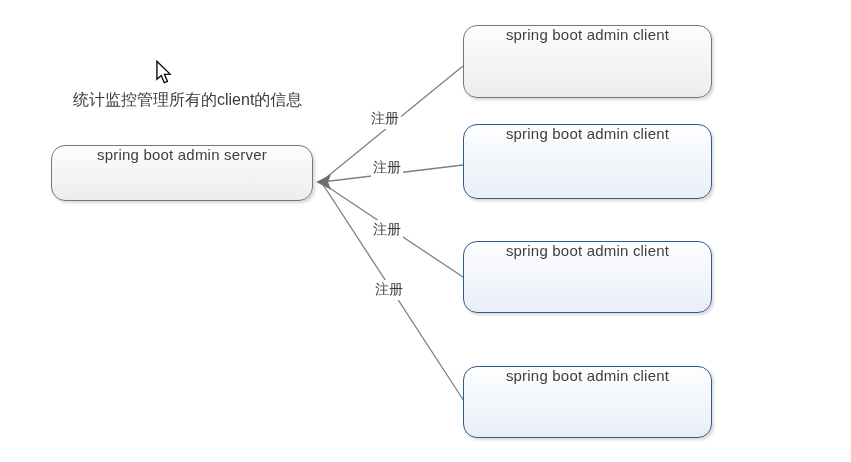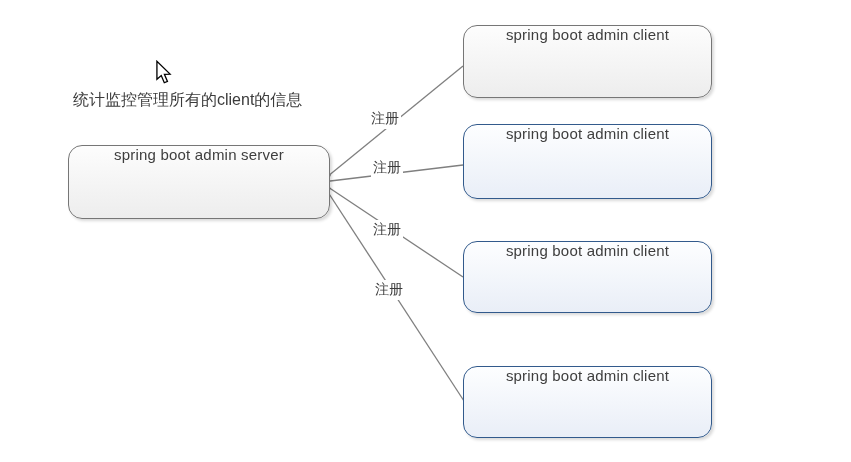--- a/index.html
+++ b/index.html
@@ -35,21 +35,21 @@
   .node-gray {
     border: 1px solid #767676;
     background: linear-gradient(180deg, #fdfdfd 0%, #ededed 100%);
     box-shadow: 2px 2px 3px rgba(0,0,0,0.15);
   }
   .node-blue {
     border: 1px solid #325a8c;
     background: linear-gradient(180deg, #fdfeff 0%, #e9eef7 100%);
     box-shadow: 2px 2px 3px rgba(0,0,0,0.15);
   }
-  .server-node  { left: 68px;  top: 145px; width: 262px; height: 74px; }
+  .server-node  { left: 51px;  top: 145px; width: 262px; height: 56px; }
   .client-node-1 { left: 463px; top: 25px;  width: 249px; height: 73px; }
   .client-node-2 { left: 463px; top: 124px; width: 249px; height: 75px; }
   .client-node-3 { left: 463px; top: 241px; width: 249px; height: 72px; }
   .client-node-4 { left: 463px; top: 366px; width: 249px; height: 72px; }
   .annotation {
     position: absolute;
     left: 57px;
     top: 90px;
     font-size: 16px;
     color: #3b3b3b;

